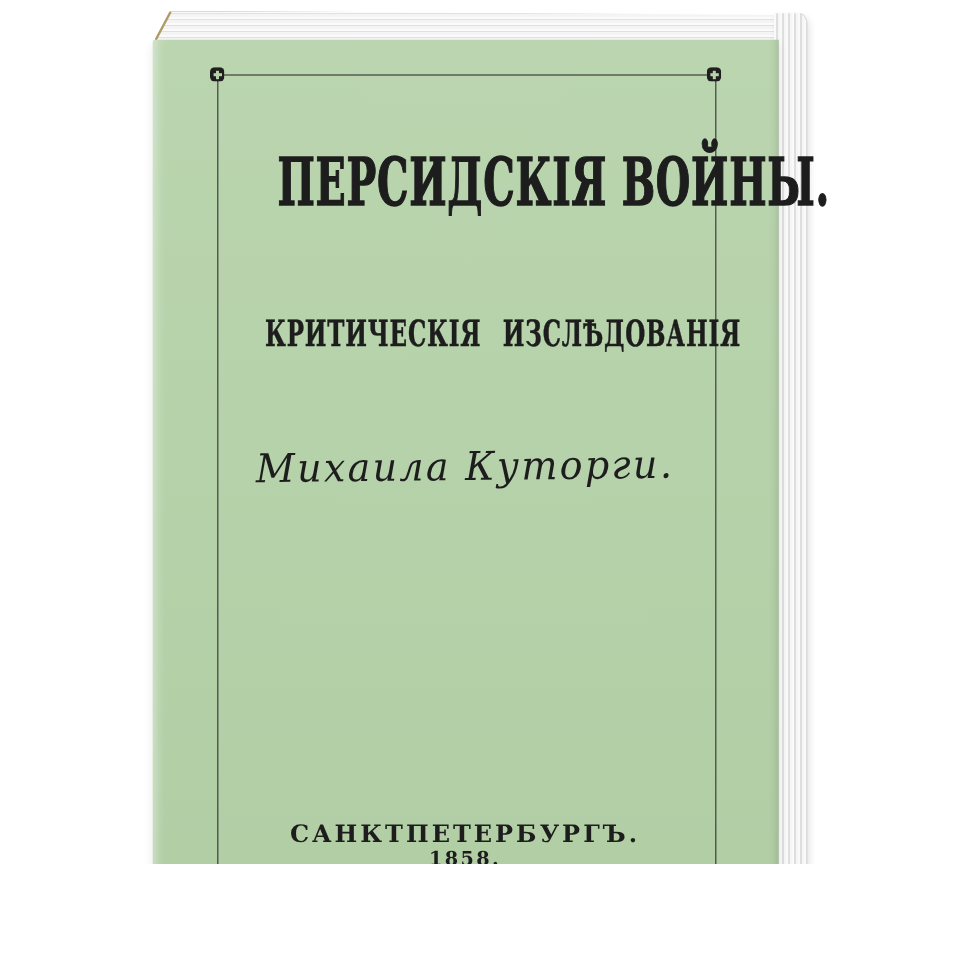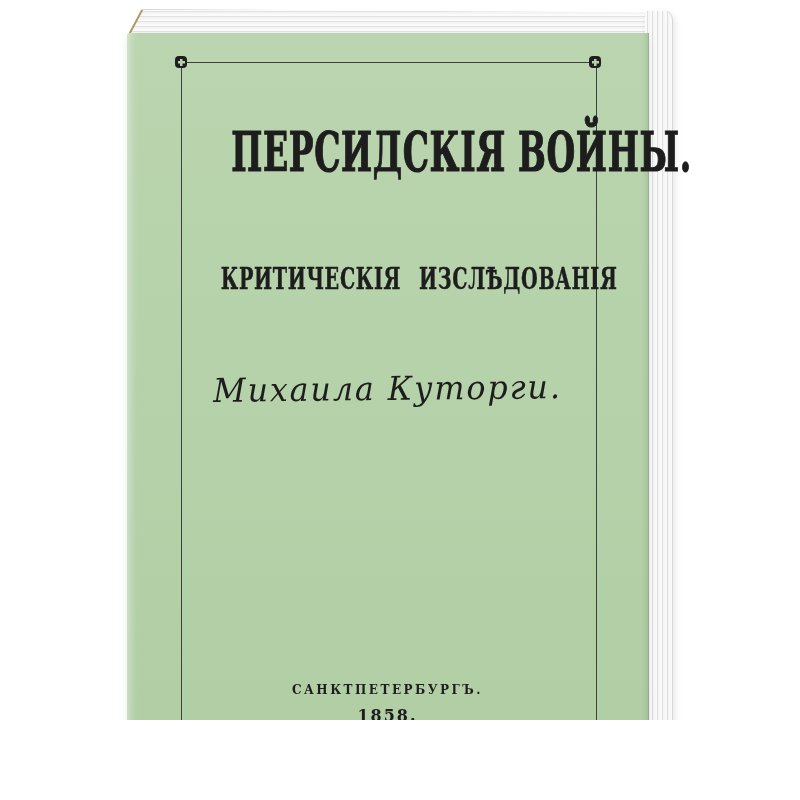--- a/index.html
+++ b/index.html
@@ -148,21 +148,21 @@
   .author {
     top: 336px;
     font-size: 33px;
     font-style: italic;
     letter-spacing: 2px;
     transform: scaleX(0.96) rotate(-0.6deg);
     color: #262b24;
   }
   .publisher {
     top: 650px;
-    font-size: 12px;
+    font-size: 20px;
     font-weight: bold;
     letter-spacing: 2.5px;
   }
   .year {
     top: 673px;
     font-size: 16px;
     font-weight: bold;
     letter-spacing: 2px;
   }
 </style>

